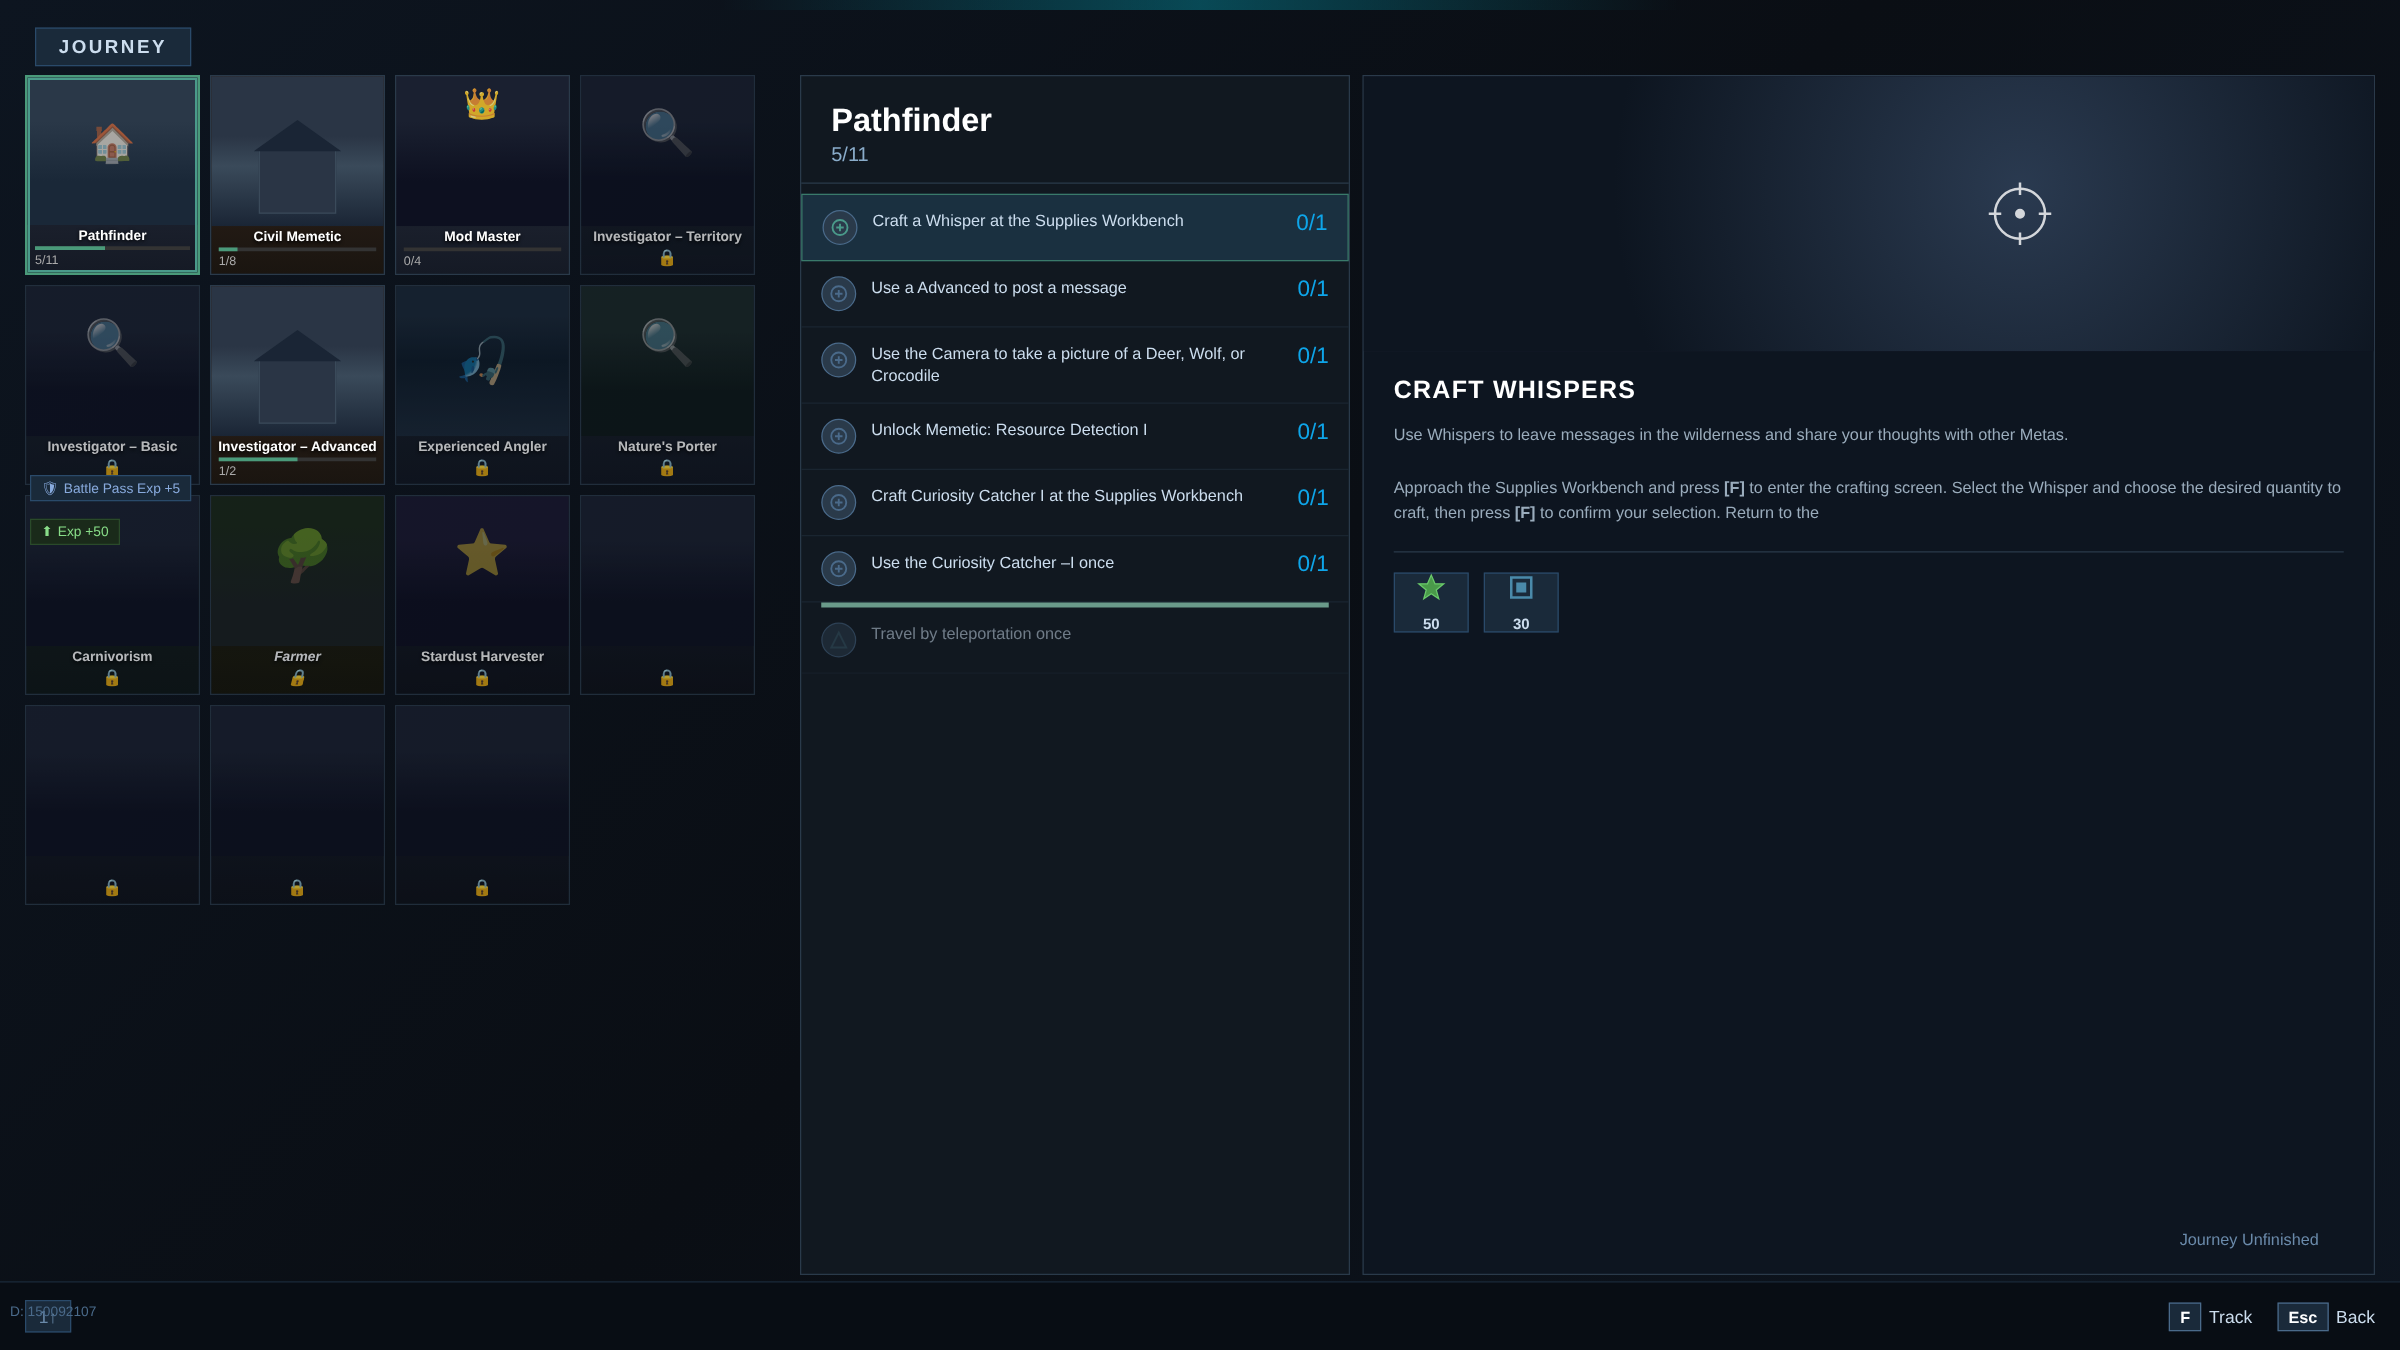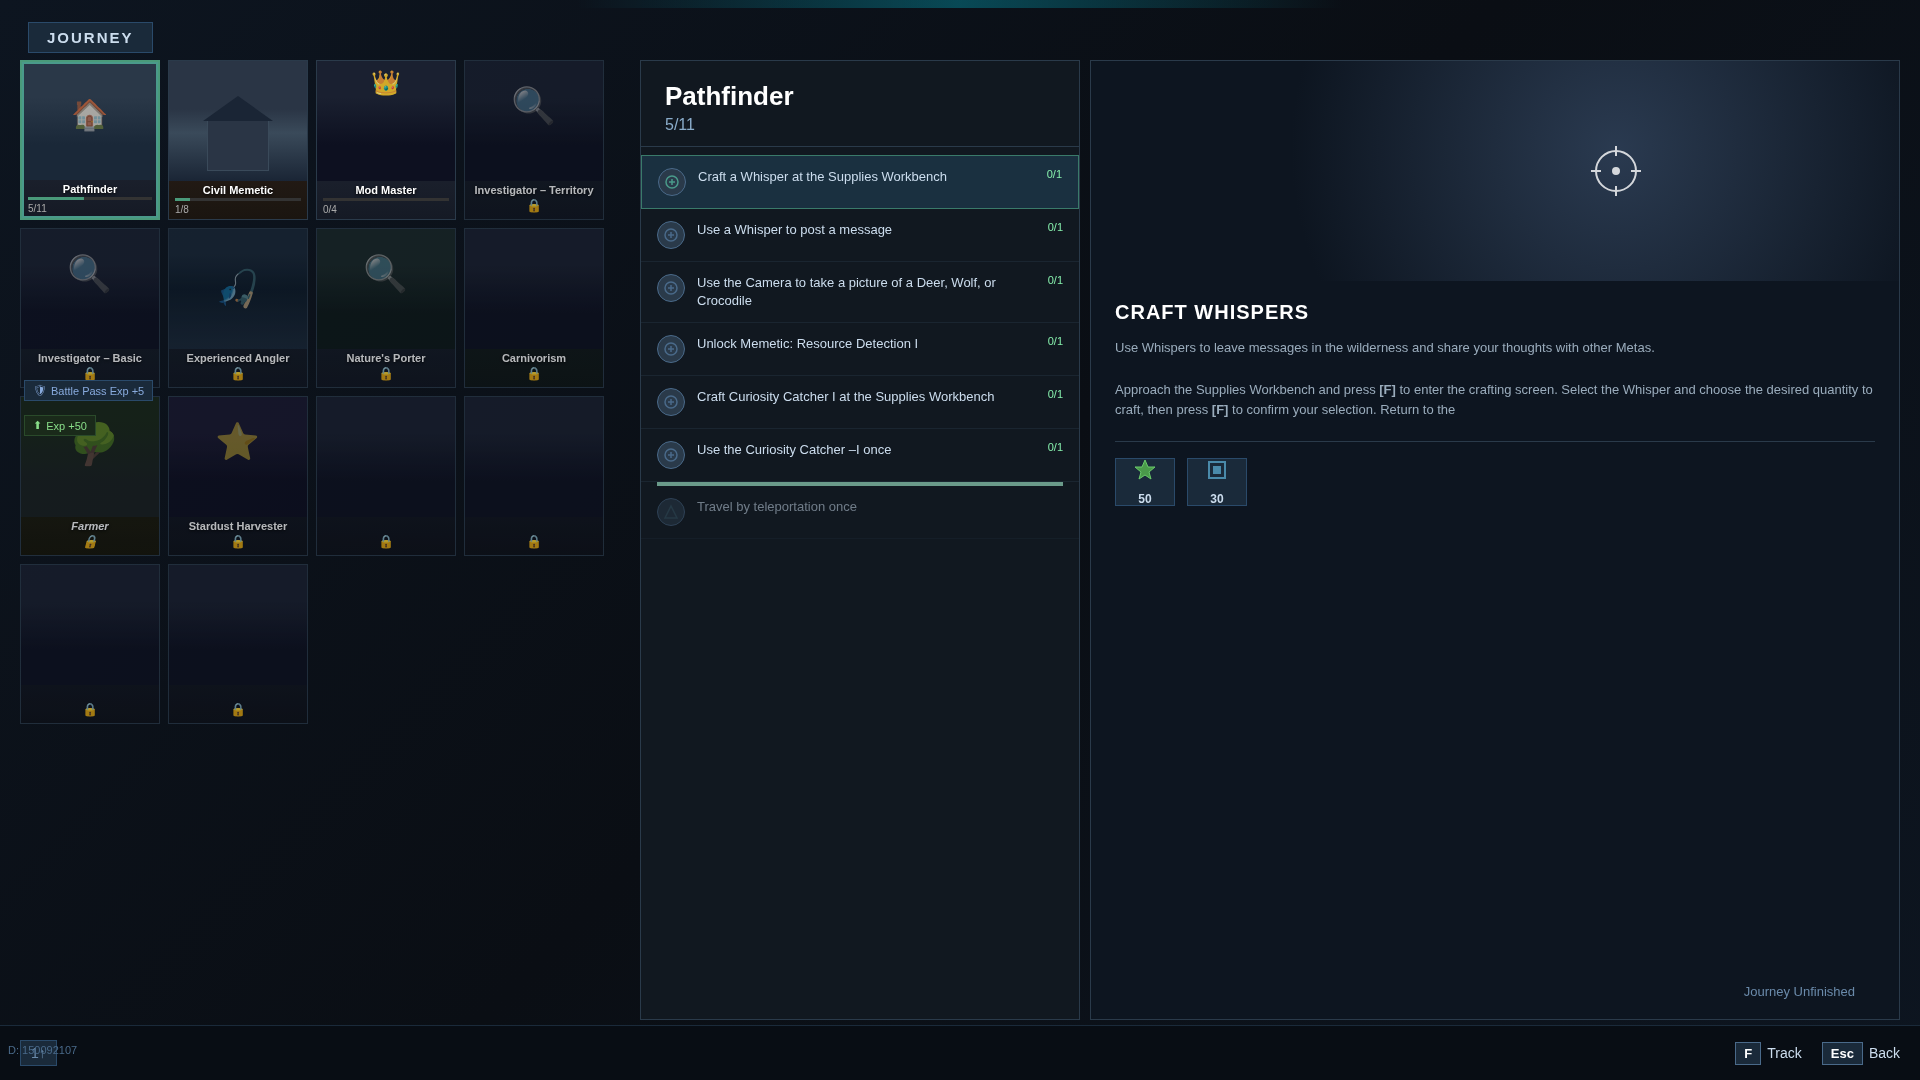--- a/index.html
+++ b/index.html
@@ -245,22 +245,22 @@
     }
 
     .task-text {
       flex: 1;
       font-size: 13px;
       color: #cde;
       line-height: 1.4;
     }
 
     .task-count {
-      font-size: 11px;
-      color: #86efac;
+      font-size: 18px;
+      color: #0ea5e9;
       white-space: nowrap;
     }
 
     .task-item.dimmed {
       opacity: 0.5;
     }
 
     
     .right-panel {
       position: absolute;
@@ -646,20 +646,30 @@
   </div>
 
   <div class="card card-inv-basic locked">
     <div class="card-illustration">
       <div class="inv-graphic"></div>
     </div>
     <div class="card-label">Investigator – Basic</div>
     <div class="lock-icon">🔒</div>
   </div>
 
+  <div class="card card-inv-adv">
+    <div class="card-illustration">
+      <div class="house-graphic"></div>
+    </div>
+    <div class="card-label">Investigator – Advanced</div>
+    <div class="card-progress-bar">
+      <div class="card-progress-fill" style="width:50%"></div>
+    </div>
+    <div class="card-progress">1/2</div>
+  </div>
 
   <div class="card card-exp-angler locked">
     <div class="card-illustration">
       <div class="fish-graphic"></div>
     </div>
     <div class="card-label">Experienced Angler</div>
     <div class="lock-icon">🔒</div>
   </div>
 
   <div class="card card-nature locked">
@@ -743,21 +753,21 @@
       <div class="task-count">0/1</div>
     </div>
 
     <div class="task-item">
       <div class="task-icon">
         <svg viewBox="0 0 16 16" fill="#8aacca">
             <circle cx="8" cy="8" r="6" fill="none" stroke="#4a6a8a" stroke-width="1.5"></circle>
             <path d="M5 8h6M8 5v6" stroke="#4a6a8a" stroke-width="1.5"></path>
           </svg>
       </div>
-      <div class="task-text">Use a Whisper to post a message</div>
+      <div class="task-text">Use a Advanced to post a message</div>
       <div class="task-count">0/1</div>
     </div>
 
     <div class="task-item">
       <div class="task-icon">
         <svg viewBox="0 0 16 16" fill="#8aacca">
             <circle cx="8" cy="8" r="6" fill="none" stroke="#4a6a8a" stroke-width="1.5"></circle>
             <path d="M5 8h6M8 5v6" stroke="#4a6a8a" stroke-width="1.5"></path>
           </svg>
       </div>

